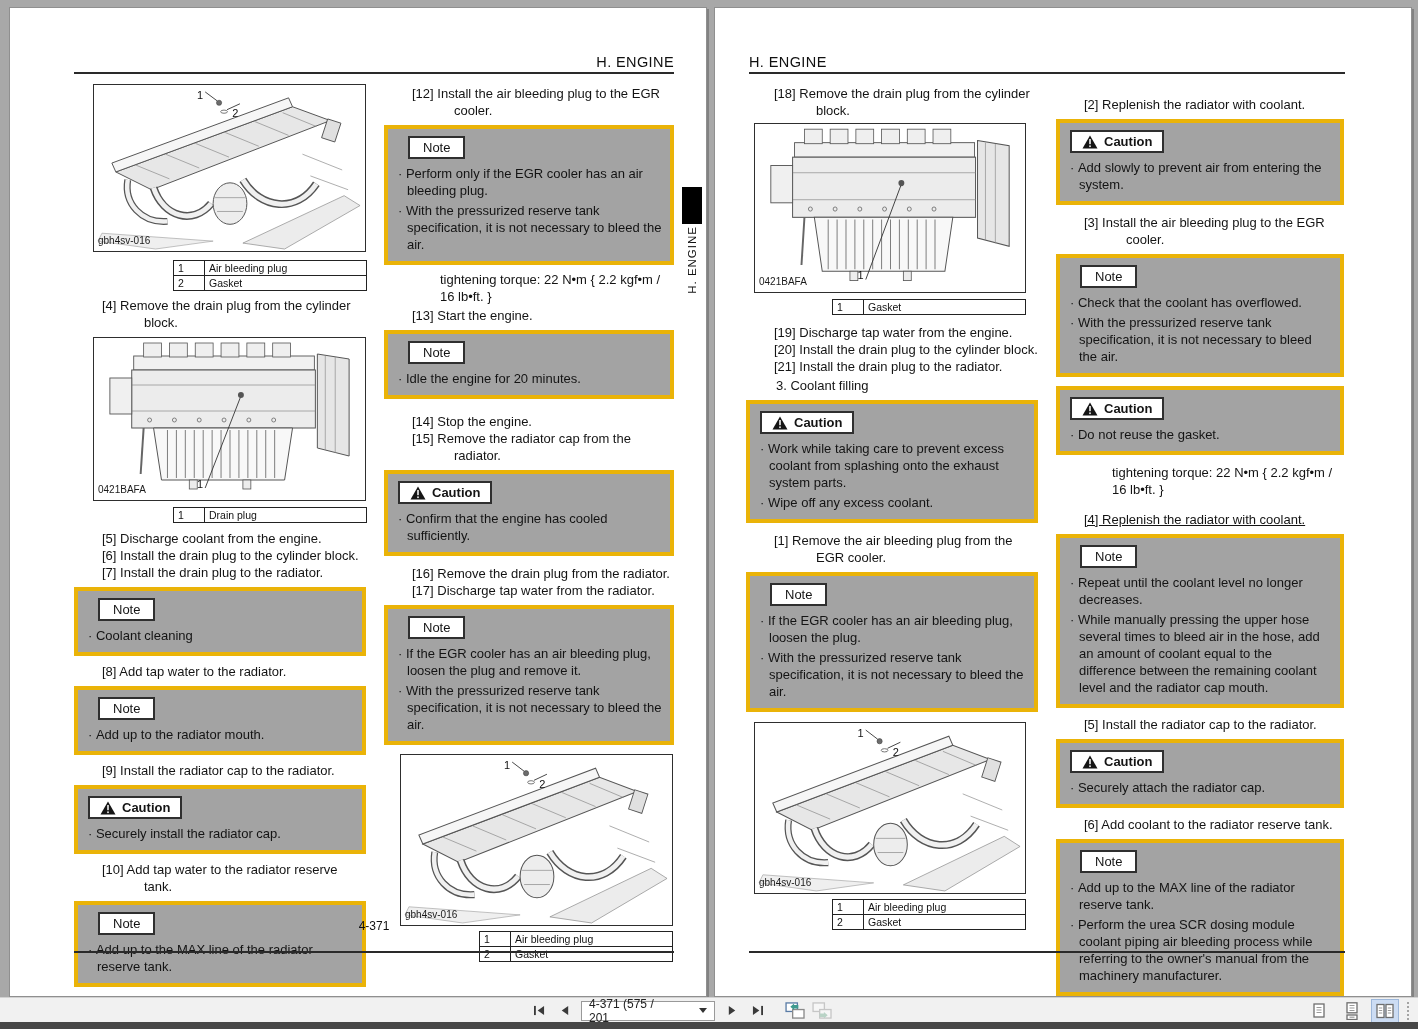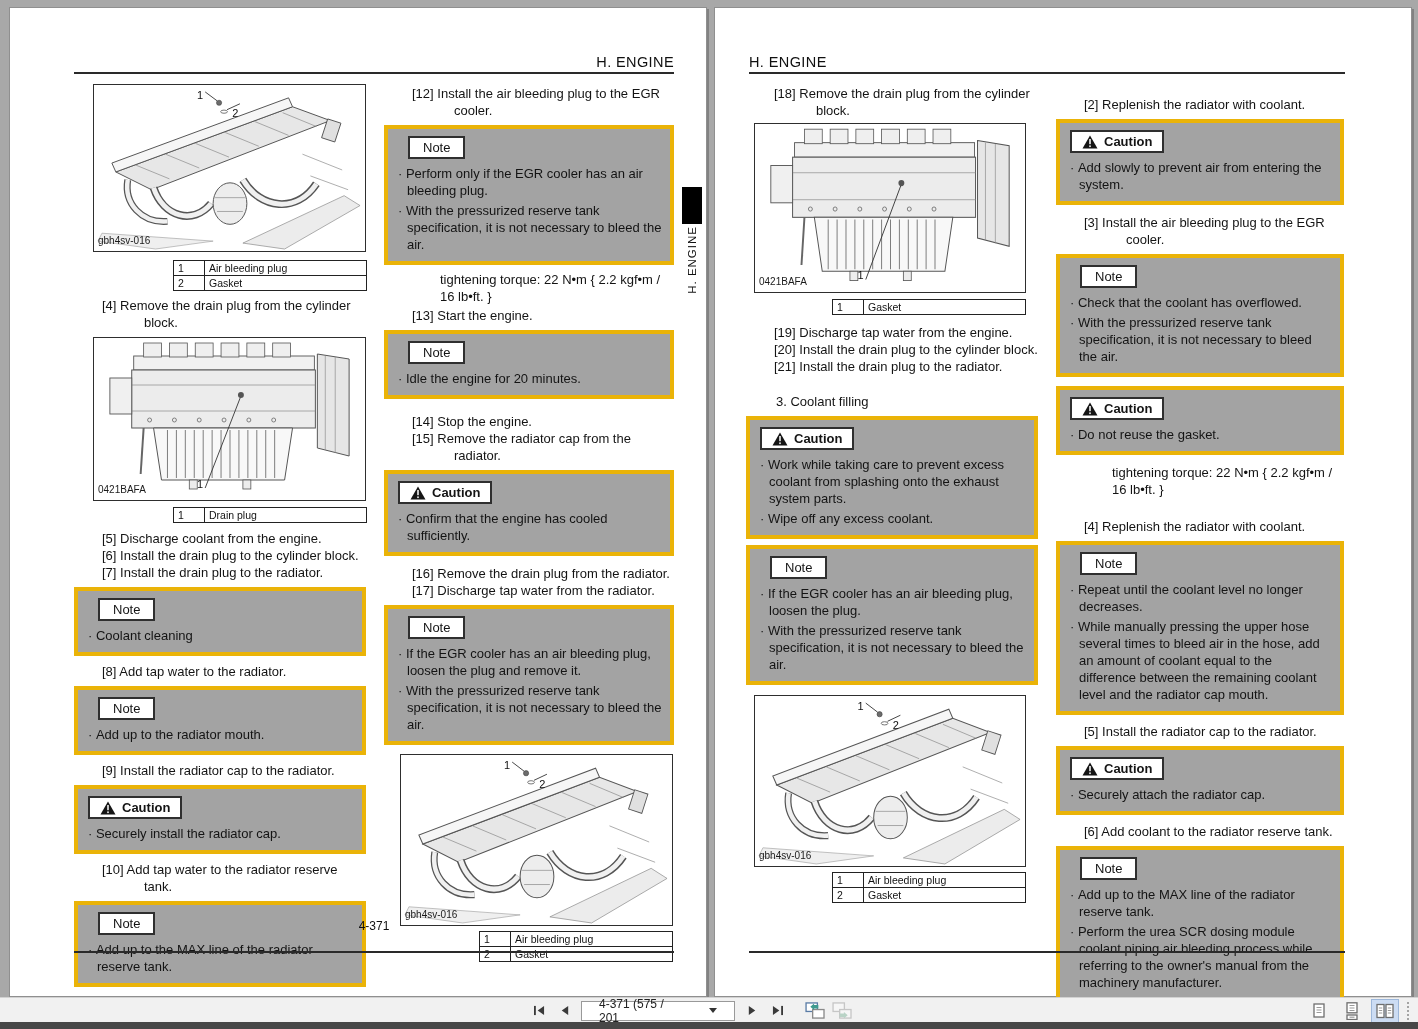--- a/index.html
+++ b/index.html
@@ -12,21 +12,21 @@
   #page-left{left:9px;}
   #page-right{left:714px;}
 
   .pghead{position:absolute;top:46px;font-size:14.5px;letter-spacing:.4px;color:#101010;}
   .hrule{position:absolute;height:2px;background:#2a2a2a;}
   .frule{position:absolute;height:1.5px;background:#2a2a2a;}
   .pgnum{position:absolute;font-size:12px;text-align:center;color:#101010;}
 
   .col{position:absolute;font-size:13px;line-height:17px;}
   .step{margin-top:7px;padding-left:70px;text-indent:-42px;}
-  .subhead{margin-top:18px;padding-left:30px;}
+  .subhead{margin-top:2px;padding-left:30px;}
   .torque{margin-top:6px;padding-left:56px;}
 
   .msgbox{border:4px solid #eab308;margin-top:6px;padding:0 8px 8px 6px;background:#a3a3a3;}
   .tab{display:inline-block;border:2px solid #2f2f2f;padding:1px 13px;margin:7px 0 3px 14px;
        font-size:13px;background:#fff;}
   .tab.ctab{display:inline-flex;align-items:center;gap:6px;margin-left:4px;padding:1px 10px;font-weight:700;}
   .cticon{width:16px;height:14px;display:block;}
   .bullet{margin-top:3px;padding-left:13px;text-indent:-9px;}
   .bullet::before{content:"\00B7\00A0";}
 
@@ -43,21 +43,21 @@
   .sidetext{position:absolute;left:676px;top:218px;font-size:11.5px;color:#111;
             writing-mode:vertical-rl;transform:rotate(180deg);letter-spacing:1px;}
 
   #toolbar{position:absolute;left:0;top:997px;width:1418px;height:25px;background:#f1f1f1;
            border-top:1px solid #d2d2d2;}
   #bottomstrip{position:absolute;left:0;top:1022px;width:1418px;height:7px;background:#474747;}
   .navgroup{position:absolute;left:528px;top:2px;height:21px;display:flex;align-items:center;gap:3px;}
   .navbtn{width:22px;height:20px;display:flex;align-items:center;justify-content:center;cursor:pointer;}
   .navbtn svg{width:13px;height:11px;}
   .pagebox{width:118px;height:18px;background:#fff;border:1px solid #999;display:flex;
-           align-items:center;justify-content:space-between;padding:0 17px;font-size:12px;color:#222;margin:0 3px;gap:40px;}
+           align-items:center;justify-content:space-between;padding:0 7px;font-size:12px;color:#222;margin:0 3px;gap:40px;}
   .ddarrow{width:0;height:0;border-left:4px solid transparent;border-right:4px solid transparent;
            border-top:5px solid #333;}
   .viewbtn{width:24px;height:20px;display:flex;align-items:center;justify-content:center;cursor:pointer;}
   .rightgroup{position:absolute;left:1306px;top:1px;height:23px;display:flex;align-items:center;gap:7px;}
   .laybtn{width:26px;height:22px;display:flex;align-items:center;justify-content:center;cursor:pointer;}
   .laybtn.sel{background:#ccdcf3;outline:1px solid #9db7da;}
   .grip{display:flex;flex-direction:column;gap:2px;margin-left:2px;}
   .grip i{width:2px;height:2px;background:#8a8a8a;border-radius:1px;display:block;}
   .hiddefs{position:absolute;width:0;height:0;overflow:hidden;}
 </style>
@@ -281,20 +281,21 @@
           <svg class="cticon" viewBox="0 0 16 14">
               <path d="M8 .5 15.5 13.5 .5 13.5 Z" fill="#151515"></path>
               <rect x="7.25" y="4" width="1.5" height="5.2" fill="#fff"></rect>
               <rect x="7.25" y="10.4" width="1.5" height="1.7" fill="#fff"></rect>
             </svg>
           <span>Caution</span>
         </span>
         <div class="bullet">Work while taking care to prevent excess coolant from splashing onto the exhaust system parts.</div>
         <div class="bullet">Wipe off any excess coolant.</div>
       </div>
+      <div class="step" style="margin-top:9px;">[1] Remove the air bleeding plug from the EGR cooler.</div>
       <div class="msgbox">
         <span class="tab">Note</span>
         <div class="bullet">If the EGR cooler has an air bleeding plug, loosen the plug.</div>
         <div class="bullet">With the pressurized reserve tank specification, it is not necessary to bleed the air.</div>
       </div>
       <div class="fig" style="margin-left:8px;width:270px;height:170px;margin-top:10px;">
         <svg class="art" preserveAspectRatio="none" viewBox="0 0 273 168">
             <use href="#figA"></use>
           </svg>
         <span class="callout" style="left:38%;top:3%;">1</span>
@@ -339,21 +340,21 @@
           <svg class="cticon" viewBox="0 0 16 14">
               <path d="M8 .5 15.5 13.5 .5 13.5 Z" fill="#151515"></path>
               <rect x="7.25" y="4" width="1.5" height="5.2" fill="#fff"></rect>
               <rect x="7.25" y="10.4" width="1.5" height="1.7" fill="#fff"></rect>
             </svg>
           <span>Caution</span>
         </span>
         <div class="bullet">Do not reuse the gasket.</div>
       </div>
       <div class="torque" style="margin-top:9px;">tightening torque: 22 N•m { 2.2 kgf•m / 16 lb•ft. }</div>
-      <div class="step" style="margin-top:20px;">[4] Replenish the radiator with coolant.</div>
+      <div class="step" style="margin-top:13px;text-decoration:underline;">[4] Replenish the radiator with coolant.</div>
       <div class="msgbox">
         <span class="tab">Note</span>
         <div class="bullet">Repeat until the coolant level no longer decreases.</div>
         <div class="bullet">While manually pressing the upper hose several times to bleed air in the hose, add an amount of coolant equal to the difference between the remaining coolant level and the radiator cap mouth.</div>
       </div>
       <div class="step" style="margin-top:8px;">[5] Install the radiator cap to the radiator.</div>
       <div class="msgbox">
         <span class="tab ctab">
           <svg class="cticon" viewBox="0 0 16 14">
               <path d="M8 .5 15.5 13.5 .5 13.5 Z" fill="#151515"></path>

